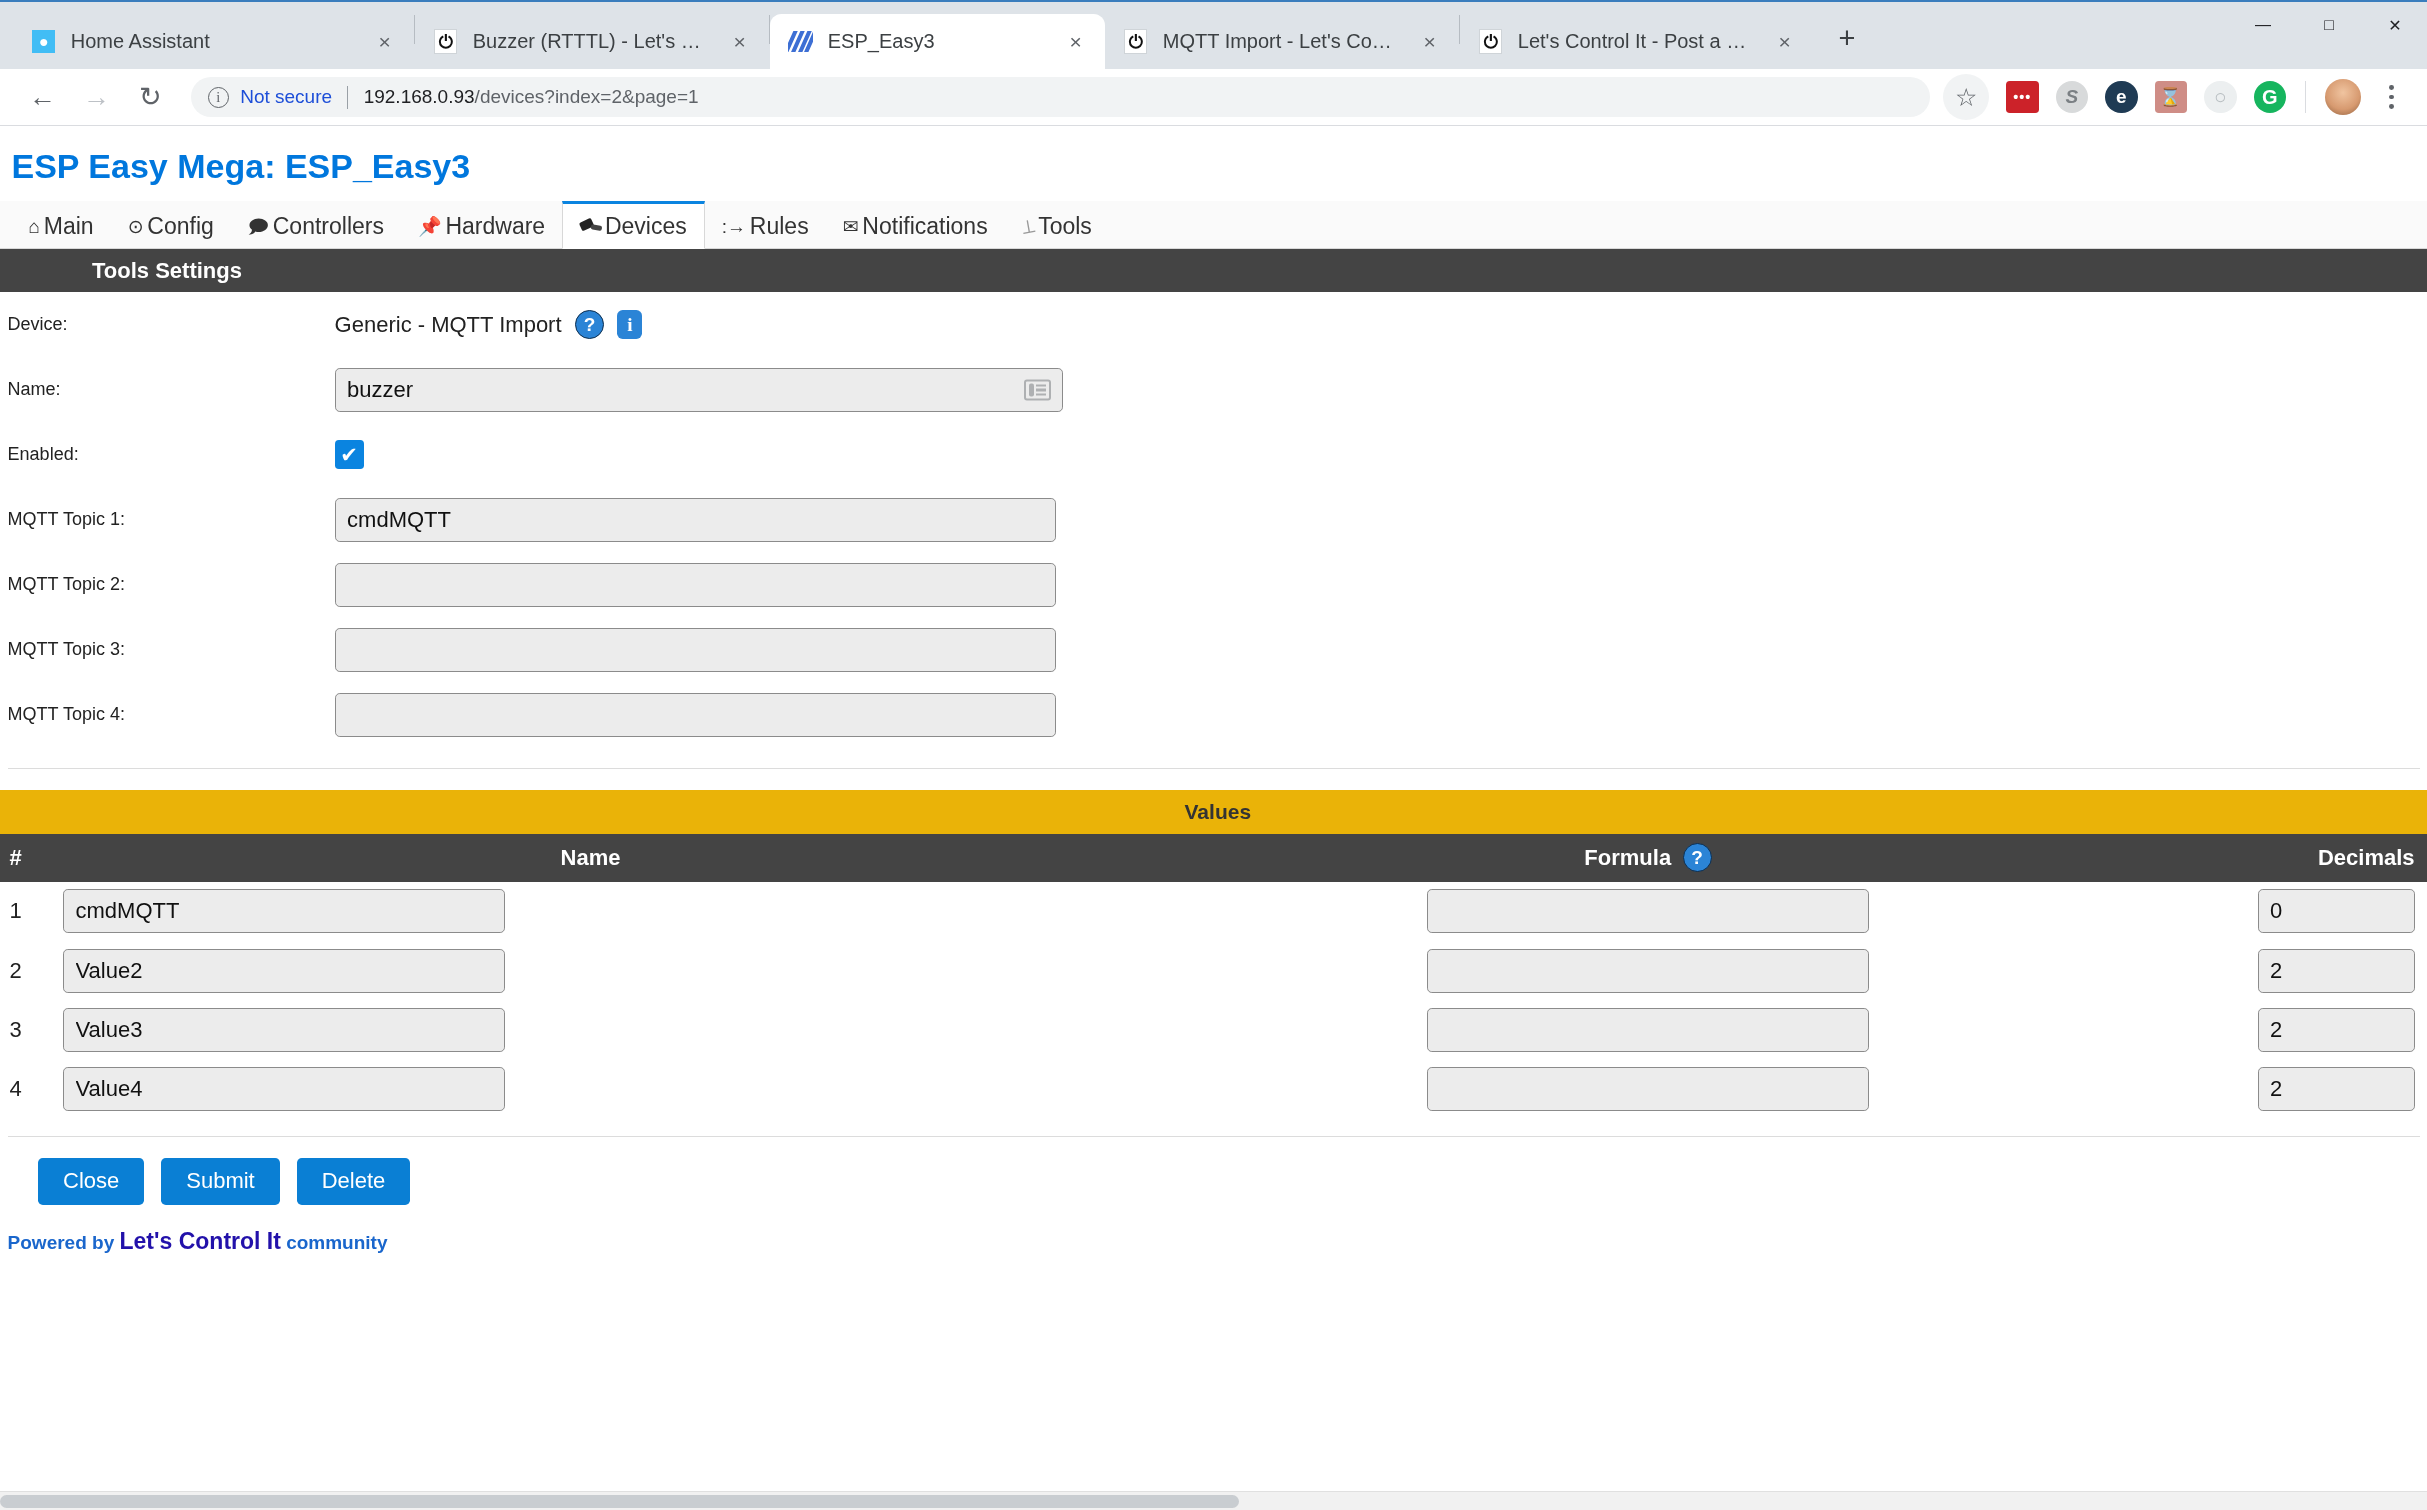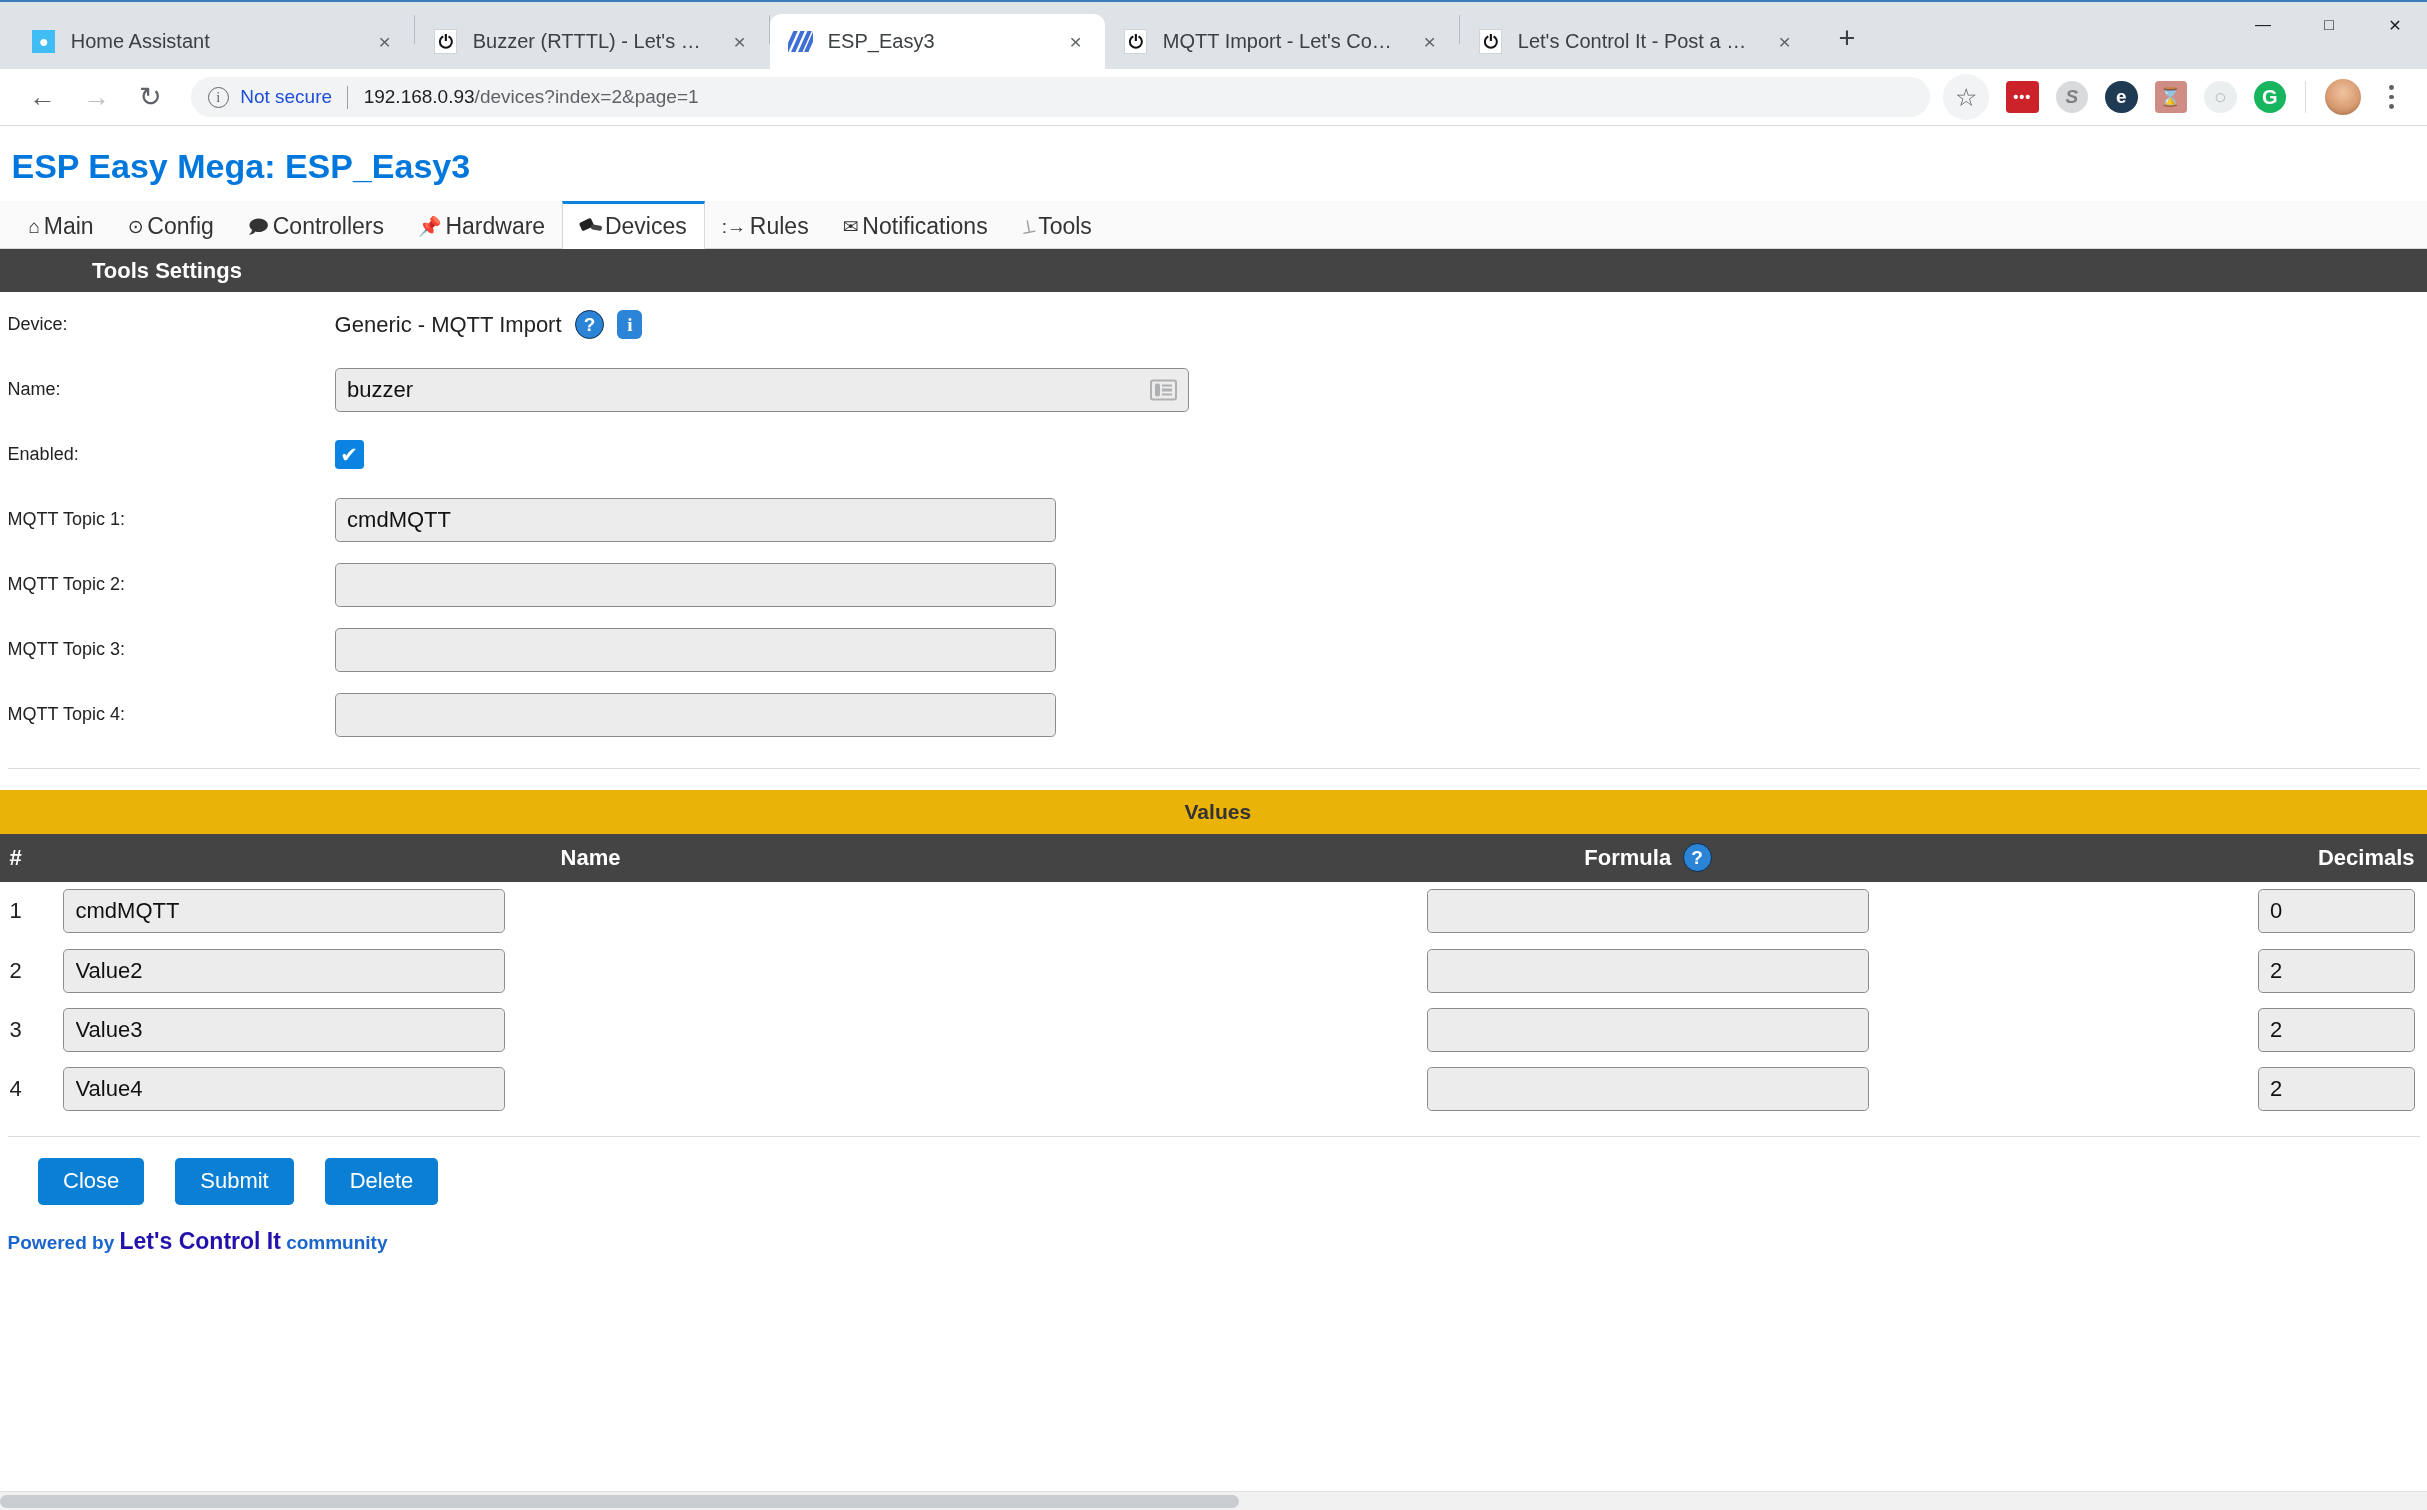--- a/index.html
+++ b/index.html
@@ -196,21 +196,21 @@
     background: #ececec;
     border: 1.9px solid #8b8b8b;
     border-radius: 4.8px;
     height: 44px;
     font-size: 22px;
     color: #111;
     padding: 0 11.5px;
     font-family: "Liberation Sans", sans-serif;
     outline: none;
   }
-  .txt-name { width: 854px; padding-right: 42px; }
+  .txt-name { width: 728px; padding-right: 42px; }
   .txt-topic { width: 721px; }
   .name-wrap { position: relative; display: inline-block; }
   .autofill-icon {
     position: absolute; right: 11.5px; top: 50%; transform: translateY(-50%);
     width: 27px; height: 21px; border: 2.4px solid #aeb0b2; border-radius: 2.9px;
     display: flex; align-items: center; gap: 1.9px; padding: 1.9px 2.9px;
   }
   .autofill-icon i { display:block; background:#aeb0b2; }
   .af-head { width: 6.7px; height: 12.4px; border-radius: 1.9px; }
   .af-lines { display:flex; flex-direction:column; gap:1.9px; }
@@ -255,21 +255,21 @@
   .vtable tbody td { padding: 7.6px 0; vertical-align: middle; }
   .td-num { font-size: 22px; color: #222; padding-left: 9.6px !important; }
   .td-name { text-align: left; padding-left: 27px !important; }
   .td-formula { text-align: center; }
   .td-decimals { text-align: right; padding-right: 13.4px !important; }
 
   .txt-vname { width: 442px; }
   .txt-formula { width: 442px; }
   .txt-dec { width: 157px; }
 
-  .btnrow { display: flex; gap: 31px; padding: 21px 0 0 38px; }
+  .btnrow { display: flex; gap: 17px; padding: 21px 0 0 38px; }
   .btn {
     background: #0a7fd4; color: #ffffff;
     border: none; border-radius: 4.8px;
     font-size: 22px; font-family: "Liberation Sans", sans-serif;
     padding: 10.5px 25px; cursor: pointer;
   }
 
   .footer { padding: 23px 0 0 7.6px; font-size: 19px; font-weight: bold; }
   .footer .f1 { color: #1a66cc; }
   .footer .f2 { color: #2211aa; font-size: 23px; }

